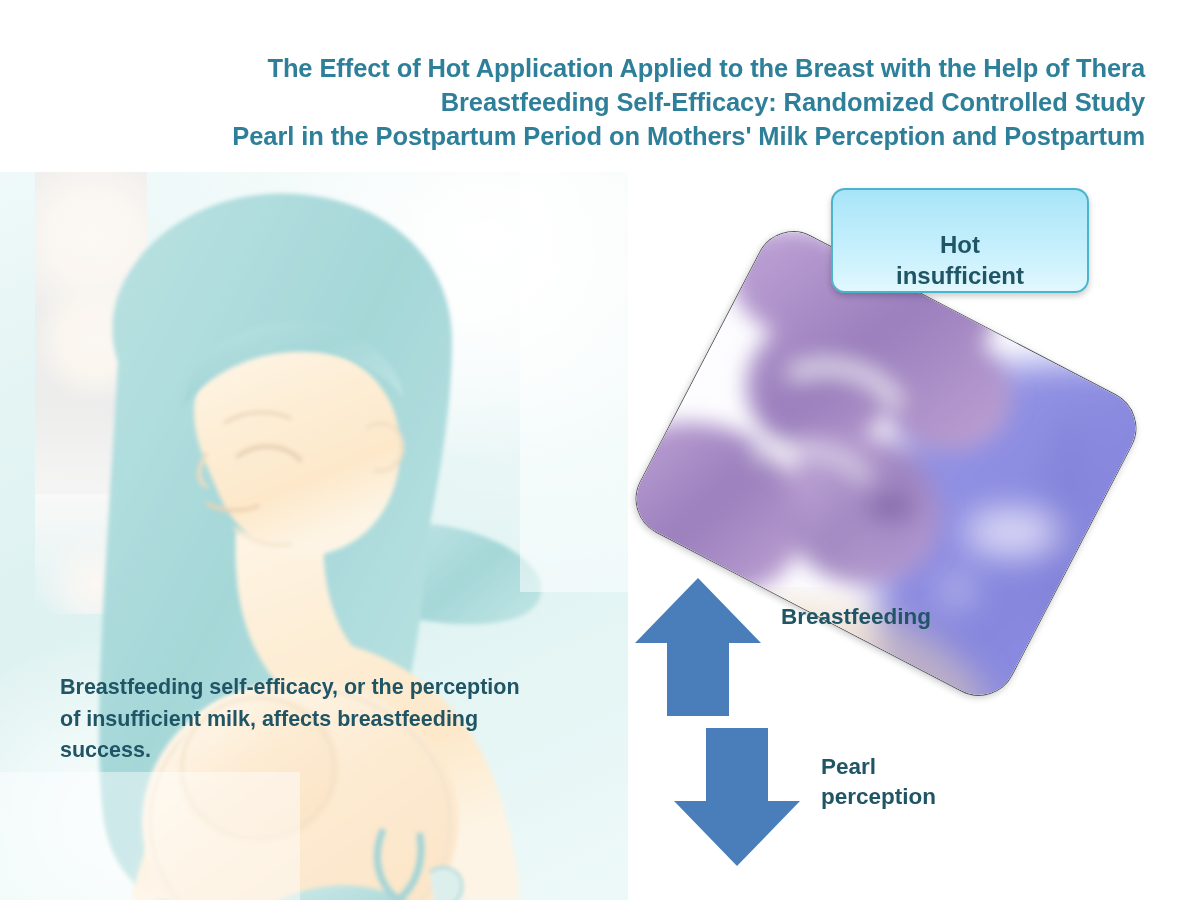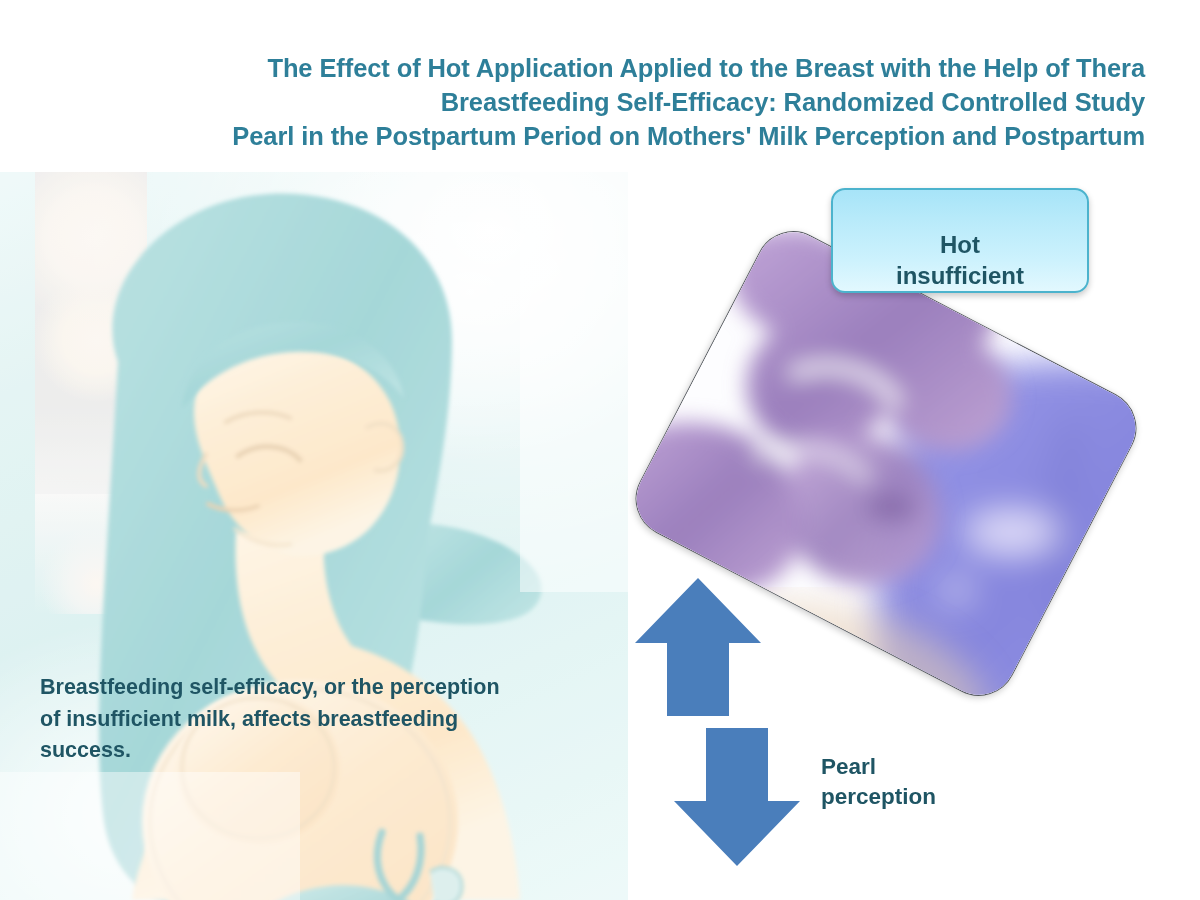--- a/index.html
+++ b/index.html
@@ -39,21 +39,21 @@
     position:absolute; left:35px; top:322px; width:112px; height:120px;
     background:radial-gradient(circle at 55% 75%, #fbf4ec 0%, rgba(245,243,241,.75) 26%, rgba(246,250,250,0) 52%),
                linear-gradient(180deg,#f6f6f5 0%, rgba(246,248,248,0) 100%);
   }
 
   
   #figure{position:absolute; left:0; top:0; width:628px; height:728px;}
 
   
   #bodytext{
-    position:absolute; left:40px; top:500px; width:570px;
+    position:absolute; left:60px; top:500px; width:570px;
     font-size:21.5px; font-weight:bold; line-height:1.47;
     color:#1f5564;
   }
 
   
   #bubble{
     position:absolute; left:803px; top:188px; width:254px; height:101px;
     border:2px solid #4cb3cd; border-radius:14px;
     background:linear-gradient(180deg,#a7e4f8 0%, #b7eafa 28%, #cdf2fd 70%, #e2f8fe 100%);
     box-shadow:0 3px 6px rgba(0,0,0,.22);
@@ -285,18 +285,19 @@
 
 <svg id="arrow-up" viewBox="0 0 130 142">
   <polygon points="65,2 128,67 96,67 96,140 34,140 34,67 2,67" fill="#4a7ebb"></polygon>
 </svg>
 
 <svg id="arrow-down" viewBox="0 0 130 142">
   <polygon points="65,140 128,75 96,75 96,2 34,2 34,75 2,75" fill="#4a7ebb"></polygon>
 </svg>
 
 <div id="label-bse">
+  <span class="ln">Breastfeeding</span>
 </div>
 
 <div id="label-milk">
   <span class="ln">Pearl</span>
   <span class="ln">perception</span>
 </div>
 
 </body></html>

